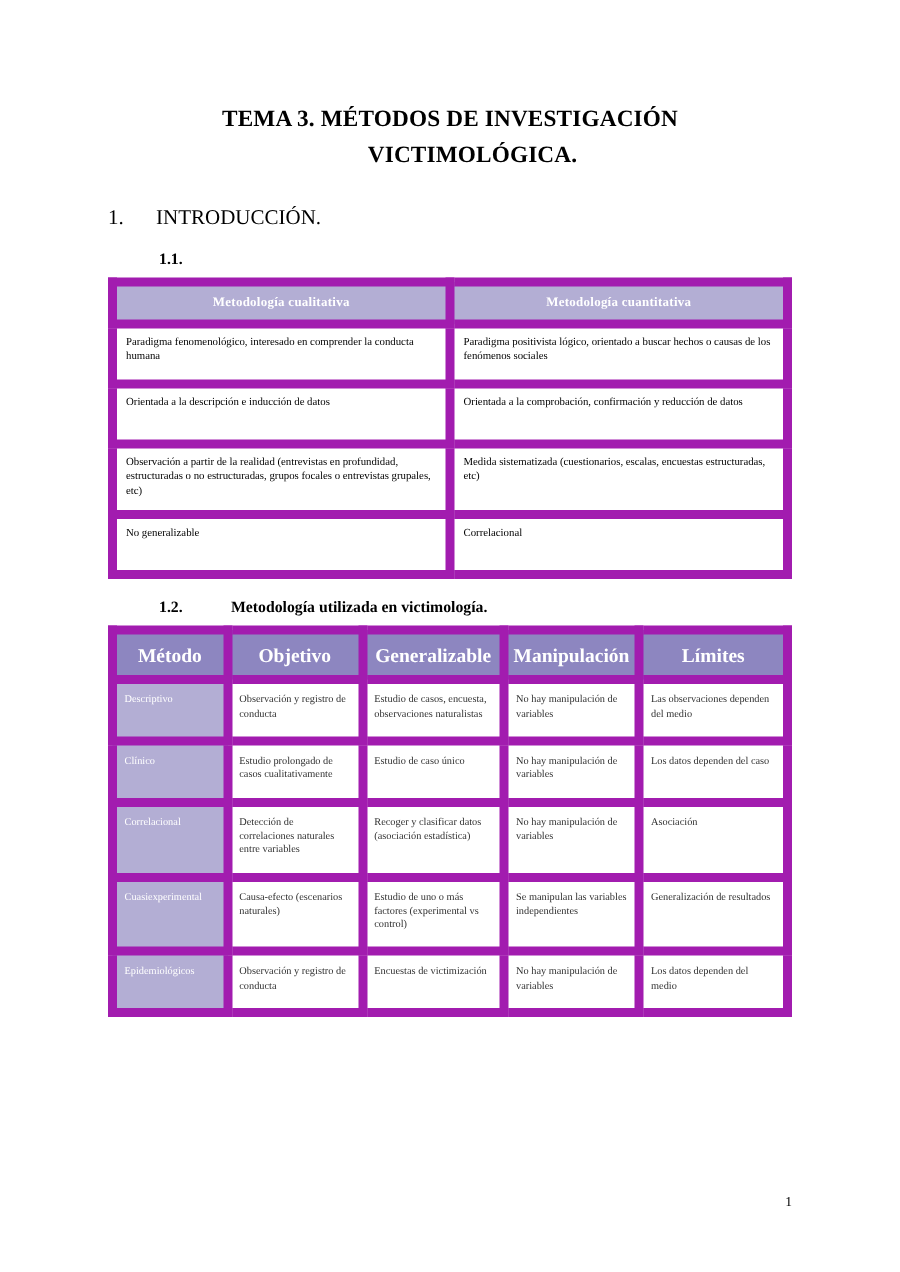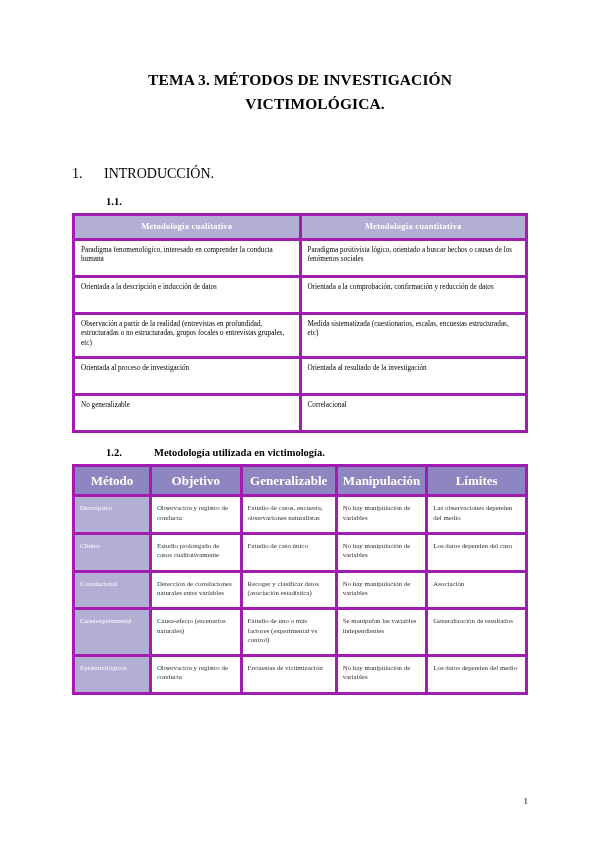--- a/index.html
+++ b/index.html
@@ -41,21 +41,20 @@
     font-size: 14px;
     margin: 22px 0 0 0;
     font-family: "Liberation Serif", serif;
   }
   .section-num {
     width: 28px;
     flex: none;
   }
   .section-text {
     padding-left: 4px;
-    margin-top: 28px;
   }
   .sub-heading {
     display: flex;
     align-items: flex-start;
     font-size: 10.5px;
     font-weight: bold;
     margin: 14px 0 6px 0;
     padding-left: 34px;
   }
   .sub-num {
@@ -63,21 +62,21 @@
     flex: none;
   }
   .sub-text {
   }
   table {
     border-collapse: collapse;
     width: 100%;
     table-layout: fixed;
   }
   table td, table th {
-    border: 3px solid #a21caf;
+    border: 6px solid #a21caf;
     vertical-align: top;
     padding: 4px 5px;
     font-size: 7.2px;
     line-height: 1.35;
     font-family: "Liberation Serif", serif;
   }
   
   #table-qual-quant {
     margin-top: 2px;
   }
@@ -162,24 +161,20 @@
         <td class="cell">Paradigma fenomenológico, interesado en comprender la conducta humana</td>
         <td class="cell">Paradigma positivista lógico, orientado a buscar hechos o causas de los fenómenos sociales</td>
       </tr>
       <tr>
         <td class="cell">Orientada a la descripción e inducción de datos</td>
         <td class="cell">Orientada a la comprobación, confirmación y reducción de datos</td>
       </tr>
       <tr>
         <td class="cell">Observación a partir de la realidad (entrevistas en profundidad, estructuradas o no estructuradas, grupos focales o entrevistas grupales, etc)</td>
         <td class="cell">Medida sistematizada (cuestionarios, escalas, encuestas estructuradas, etc)</td>
-      </tr>
-      <tr>
-        <td class="cell">Orientada al proceso de investigación</td>
-        <td class="cell">Orientada al resultado de la investigación</td>
       </tr>
       <tr>
         <td class="cell">No generalizable</td>
         <td class="cell">Correlacional</td>
       </tr>
     </tbody>
   </table>
 
   <div class="sub-heading">
     <span class="sub-num">1.2.</span>

